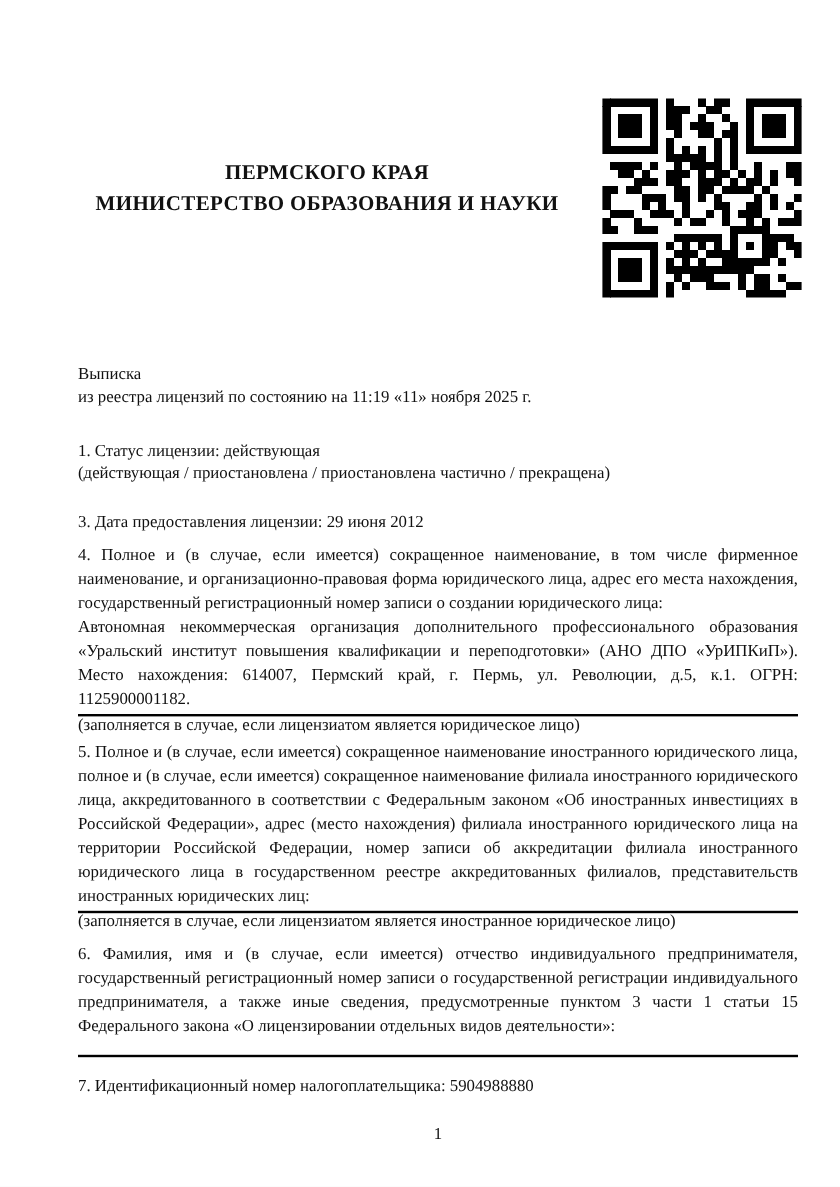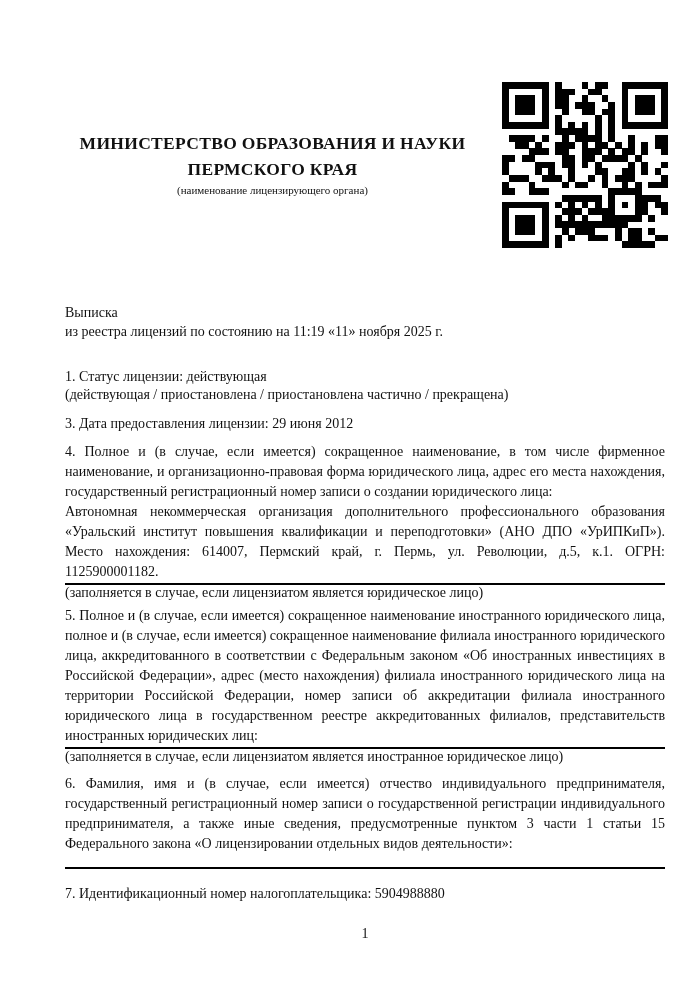--- a/index.html
+++ b/index.html
@@ -48,43 +48,42 @@
     font-size:14px; line-height:14px;
     text-align:left;
     margin-top:1px;
   }
   .rule {
     border:0; border-top:2px solid #000;
     margin:1px 0 0 0; height:0; width:100%;
   }
   .mt-i1 { margin-top:26px; }
   .mt-i2 { margin-top:11px; }
-  .mt-i3 { margin-top:12px; }
+  .mt-i3 { margin-top:24px; }
   .mt-i4 { margin-top:8px; }
   .mt-i5 { margin-top:6px; }
   .mt-i6 { margin-top:10px; }
   .mt-r3 { margin-top:13px; }
   .mt-i7 { margin-top:15px; }
 
   .page-number {
     margin:20px 35px 0 65px;
     text-align:center;
     font-size:14px; line-height:20px;
   }
 </style>
 </head>
 <body>
 
 <div class="page">
 
   <div class="header">
     <div class="ministry">
+      <div class="ministry-name">ПЕРМСКОГО КРАЯ</div>
       <div class="ministry-name">МИНИСТЕРСТВО ОБРАЗОВАНИЯ И НАУКИ</div>
-      <div class="ministry-name">ПЕРМСКОГО КРАЯ</div>
-      <div class="ministry-caption">(наименование лицензирующего органа)</div>
     </div>
     <div class="qr-wrap">
       <svg id="qr-svg" viewBox="0 0 25 25" shape-rendering="crispEdges" xmlns="http://www.w3.org/2000/svg">
           <rect x="0" y="0" width="1.02" height="1.02" fill="#000000"></rect>
           <rect x="1" y="0" width="1.02" height="1.02" fill="#000000"></rect>
           <rect x="2" y="0" width="1.02" height="1.02" fill="#000000"></rect>
           <rect x="3" y="0" width="1.02" height="1.02" fill="#000000"></rect>
           <rect x="4" y="0" width="1.02" height="1.02" fill="#000000"></rect>
           <rect x="5" y="0" width="1.02" height="1.02" fill="#000000"></rect>
           <rect x="6" y="0" width="1.02" height="1.02" fill="#000000"></rect>

